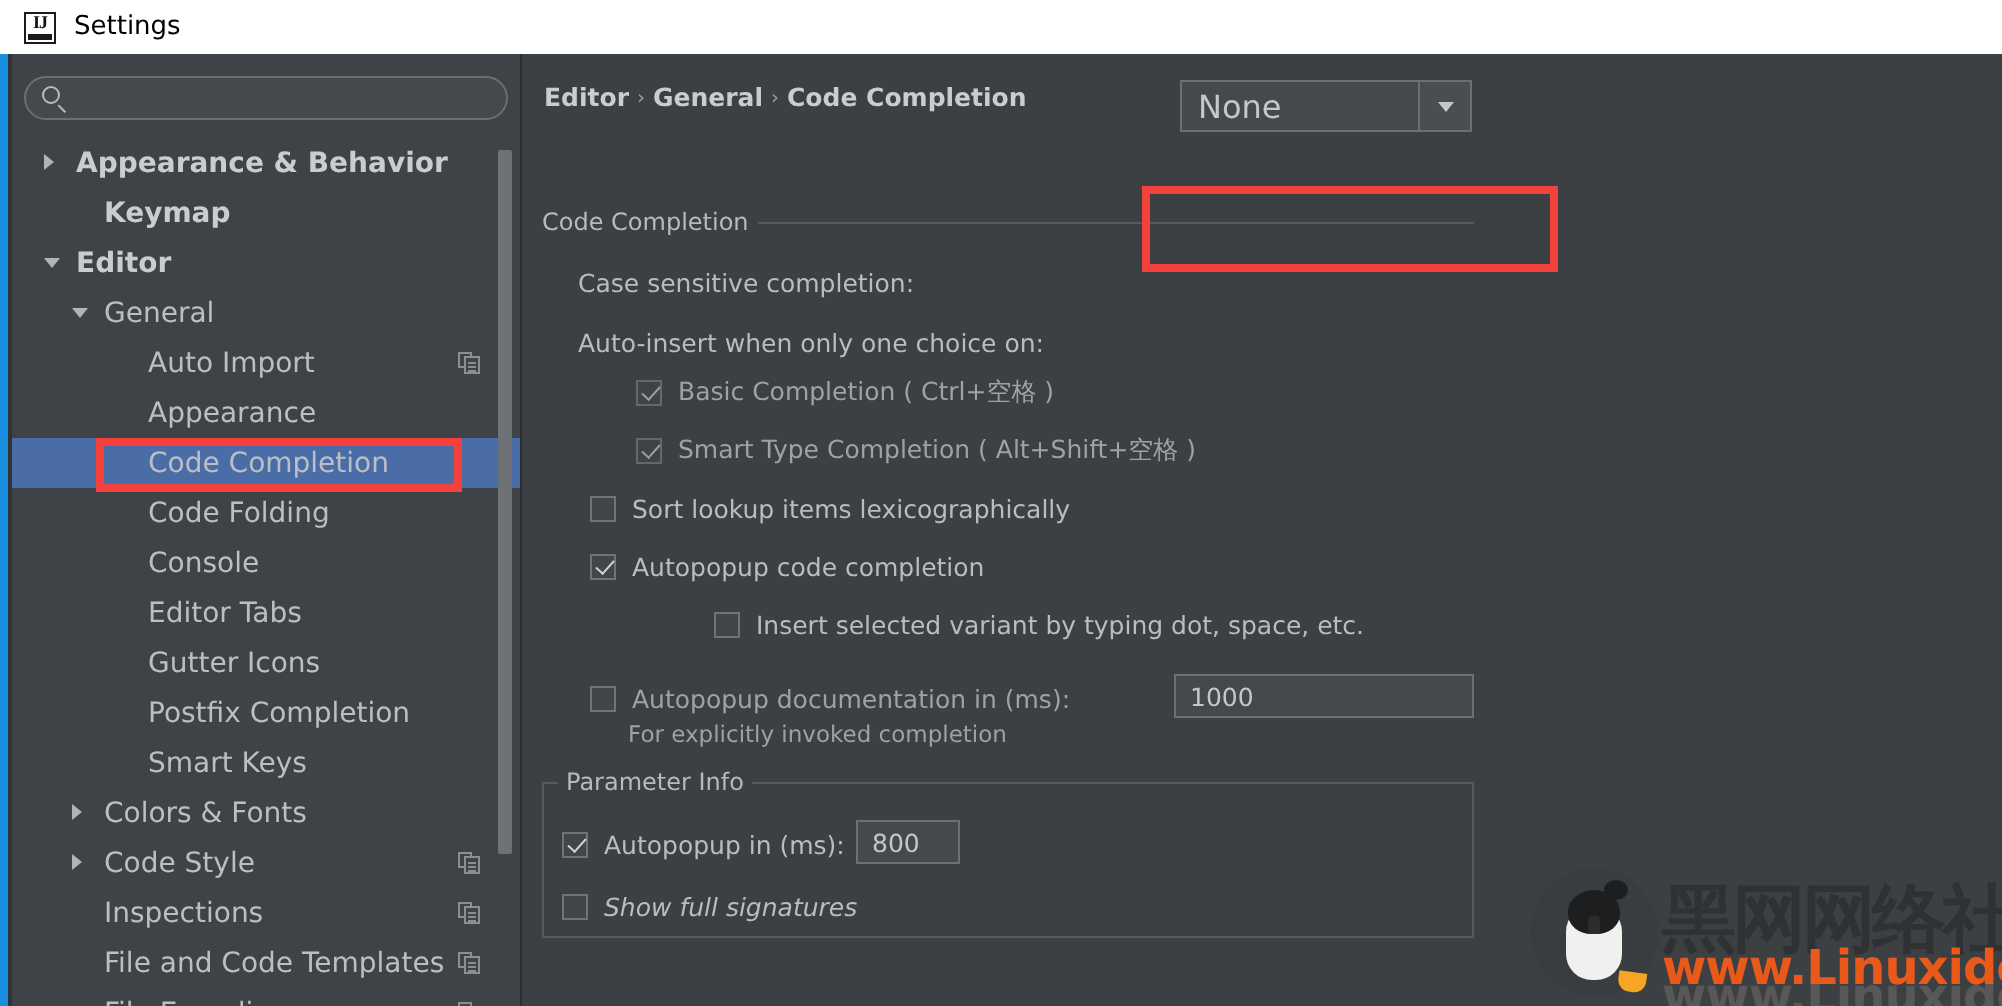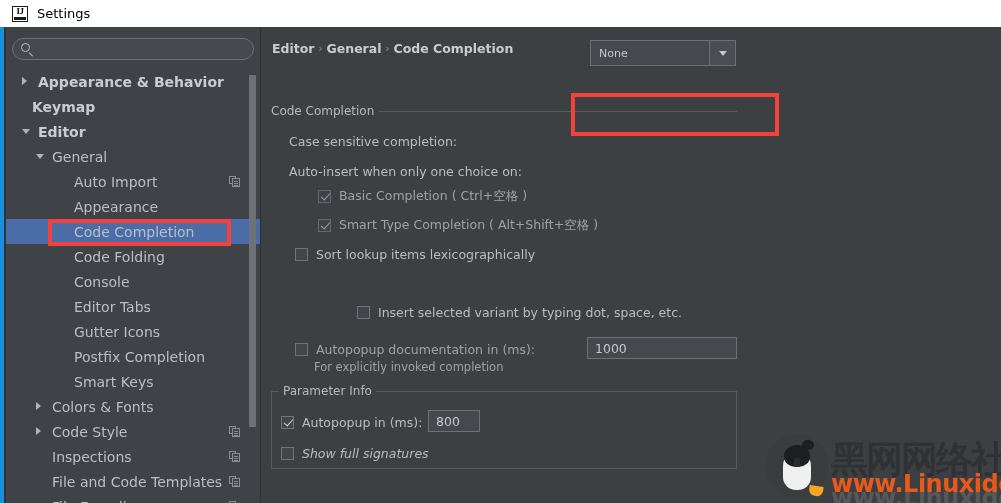--- a/index.html
+++ b/index.html
@@ -246,21 +246,21 @@
   #combo {
     position: absolute; left: 329px; top: 13px;
     width: 146px; height: 26px;
     background: #45494d;
     border: 1px solid #6b7074;
     display: flex; align-items: center;
   }
   #combo .cval {
     flex: 1;
     padding-left: 8px;
-    font-size: 11px; color: #c4c8cc;
+    font-size: 16px; color: #c4c8cc;
   }
   #combo .cbtn {
     width: 26px; height: 24px;
     border-left: 1px solid #6b7074;
     display: flex; align-items: center; justify-content: center;
     background: #4a4e52;
   }
   #combo .cbtn .tri {
     width: 0; height: 0;
     border-left: 4.5px solid transparent;
@@ -398,21 +398,21 @@
           <input type="text" value="" placeholder="" style="">
         </div>
       </div>
 
       <div id="tree">
           <div class="tnode bold">
             <span class="arrow" style="left: 16px; top: 8px;"></span>
             <span class="tlabel" style="margin-left: 32px;">Appearance &amp; Behavior</span>
           </div>
           <div class="tnode bold">
-            <span class="tlabel" style="margin-left: 26px;">Keymap</span>
+            <span class="tlabel" style="margin-left: 46px;">Keymap</span>
           </div>
           <div class="tnode bold">
             <span class="arrow down" style="left: 16px; top: 10px;"></span>
             <span class="tlabel" style="margin-left: 32px;">Editor</span>
           </div>
           <div class="tnode">
             <span class="arrow down" style="left: 30px; top: 10px;"></span>
             <span class="tlabel" style="margin-left: 46px;">General</span>
           </div>
           <div class="tnode">
@@ -519,20 +519,23 @@
       </div>
 
       <div class="row" style="left:57px; top:190px;">
         <span class="cbx dim checked"></span><span class="cbx-label dimtext">Smart Type Completion ( Alt+Shift+空格 )</span>
       </div>
 
       <div class="row" style="left:34px; top:219px;">
         <span class="cbx"></span><span class="cbx-label">Sort lookup items lexicographically</span>
       </div>
 
+      <div class="row" style="left:34px; top:248px;">
+        <span class="cbx checked"></span><span class="cbx-label">Autopopup code completion</span>
+      </div>
 
       <div class="row" style="left:55px; top:277px;padding-left:41px;">
         <span class="cbx"></span><span class="cbx-label">Insert selected variant by typing dot, space, etc.</span>
       </div>
 
       <div class="row" style="left:34px; top:314px;">
         <span class="cbx"></span><span class="cbx-label dimtext">Autopopup documentation in (ms):</span>
       </div>
       <input class="tfield" style="left: 326px; top: 310px; width: 150px; height: 22px;" value="1000">
       <div class="row dimtext" style="left:53px; top:333px; font-size:11.5px;">For explicitly invoked completion</div>

